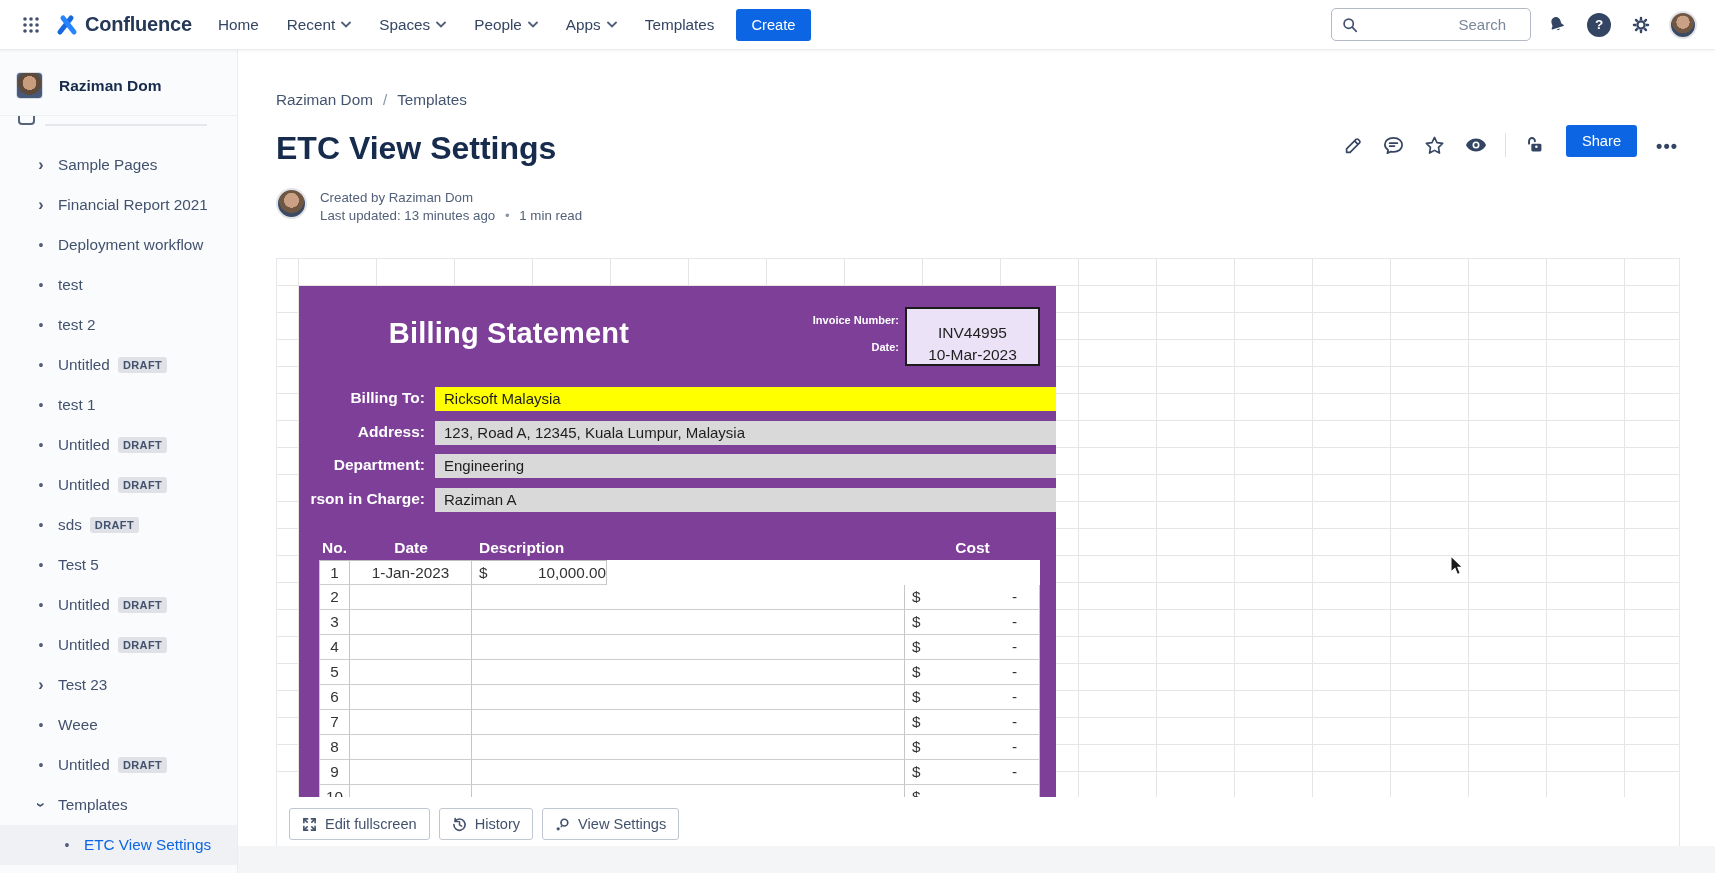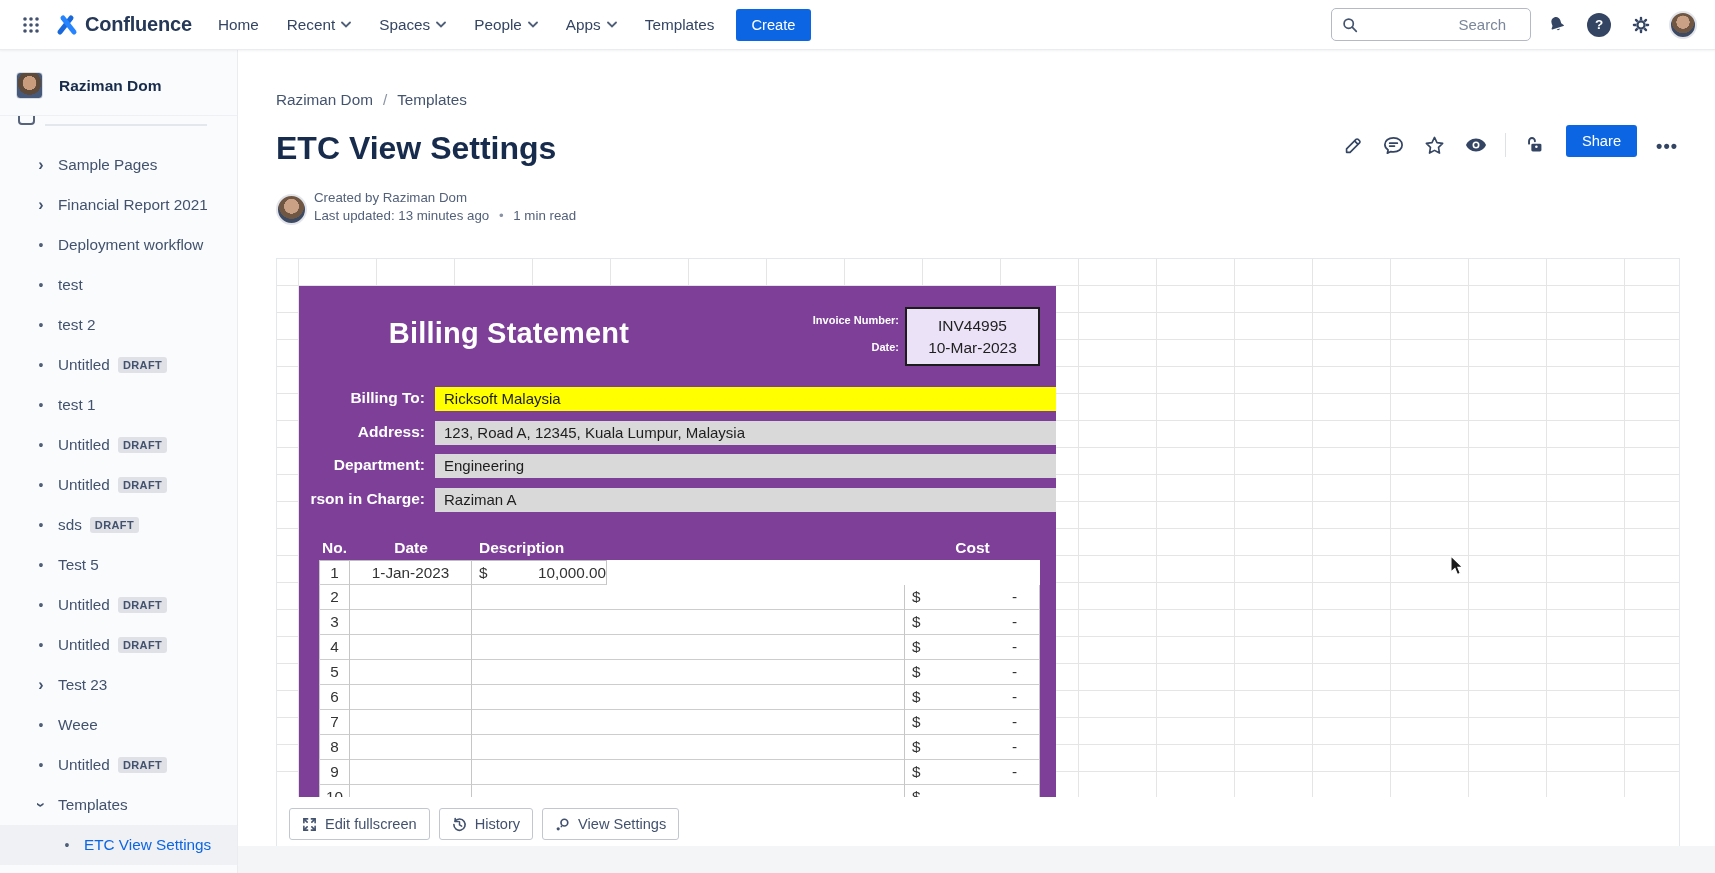--- a/index.html
+++ b/index.html
@@ -66,21 +66,21 @@
                 color:#44546f; }
   .crumb { cursor:pointer; }
   .crumb-sep { color:#8993a4; }
   .page-toolbar { position:absolute; top:36px; right:35px; display:flex; align-items:flex-end; gap:17px;margin-top:39px; }
   .pt-ico { width:24px; height:24px; display:flex; align-items:center; justify-content:center; cursor:pointer; }
   .pt-div { width:1px; height:24px; background:#dfe1e6; }
   .share-btn { background:#0c66e4; color:#fff; border:none; border-radius:3px; font-size:14.7px;
                font-weight:500; padding:8px 16px; cursor:pointer; margin-left:2px; }
   .more-btn { font-size:18px; font-weight:700; color:#344563; letter-spacing:1px; cursor:pointer; padding:0 2px; }
   .page-title { position:absolute; top:80px; left:38px; font-size:32px; font-weight:600; color:#172b4d; }
-  .byline { position:absolute; top:138px; left:38px; display:flex; gap:7px;align-items:flex-end; }
+  .byline { position:absolute; top:138px; left:38px; display:flex; gap:13px; }
   .byline-avatar { width:31px; height:31px; flex:none; }
   .byline-text { font-size:13.3px; color:#53617a; line-height:18px; padding-top:1px; }
   .byline-sep { margin:0 6px; color:#8993a4; }
 
   
   .embed-card { position:absolute; top:208px; left:38px; width:1404px; height:597px;
                 border:1px solid #e4e7ec; background:#fff; }
   .grid-area { position:relative; width:100%; height:538px; overflow:hidden; background:#fff;
                background-image:
                  linear-gradient(to right, #e5e5e5 1px, transparent 1px),
@@ -95,21 +95,21 @@
   
   .sheet { position:absolute; left:22px; top:27px; width:757px; height:511px; background:#7d3f98;
            overflow:hidden; }
   .bs-title { position:absolute; left:60px; top:31px; width:300px; text-align:center; color:#fff;
               font-size:29px; font-weight:700; letter-spacing:.2px; }
   .inv-label { position:absolute; left:360px; width:240px; text-align:right; color:#fff;
                font-size:11px; font-weight:700; }
   .inv-label.l1 { top:28px; } .inv-label.l2 { top:55px; }
   .inv-box { position:absolute; left:606px; top:21px; width:135px; height:59px; background:#ebe2f7;
              border:2px solid #1c1c1c; text-align:center; font-size:15.5px; color:#1f1f1f;
-             display:flex; flex-direction:column; justify-content:center; gap:4px; }
+             display:flex; flex-direction:column; justify-content:flex-end; gap:4px; }
   .frow { position:absolute; left:0; width:100%; height:24px; }
   .frow:nth-of-type(1) { top:101px; } .frow:nth-of-type(2) { top:135px; }
   .frow:nth-of-type(3) { top:168px; } .frow:nth-of-type(4) { top:202px; }
   .flabel { position:absolute; left:0; top:2px; width:126px; text-align:right; color:#fff;
             font-size:15.5px; font-weight:700; white-space:nowrap; }
   .fval { position:absolute; left:136px; top:0; width:695px; height:24px; line-height:24px;
           background:#d9d9d9; color:#1e1e1e; font-size:15px; padding:0 9px; white-space:nowrap;
           overflow:hidden; }
   .frow:nth-of-type(1) .fval { background:#ffff00; }
   .bs-table { position:absolute; left:20px; top:250px; width:721px; }

